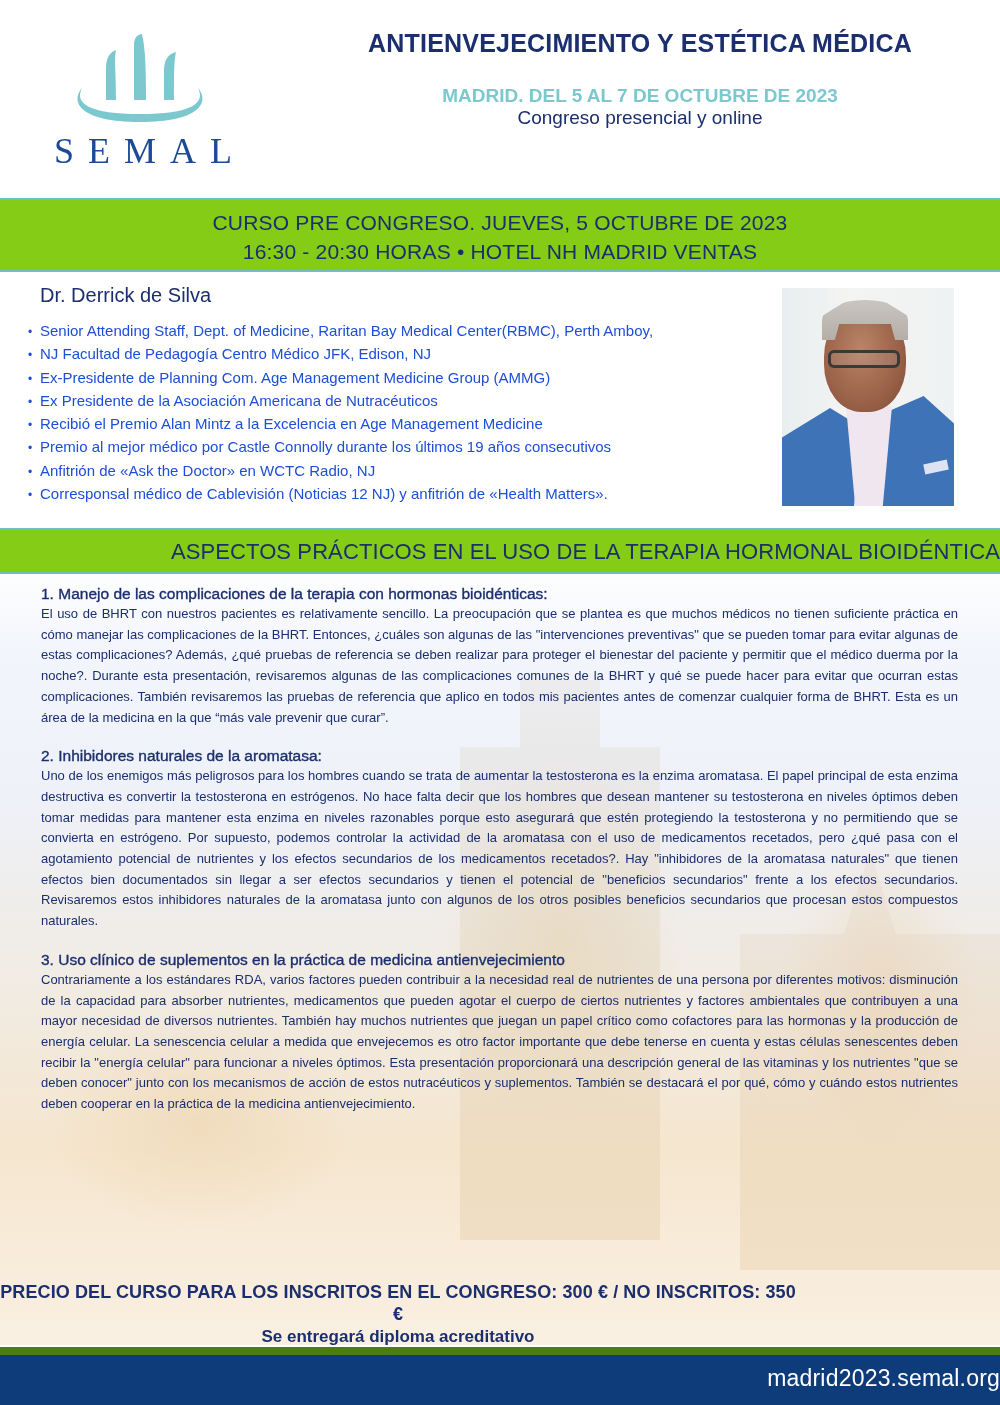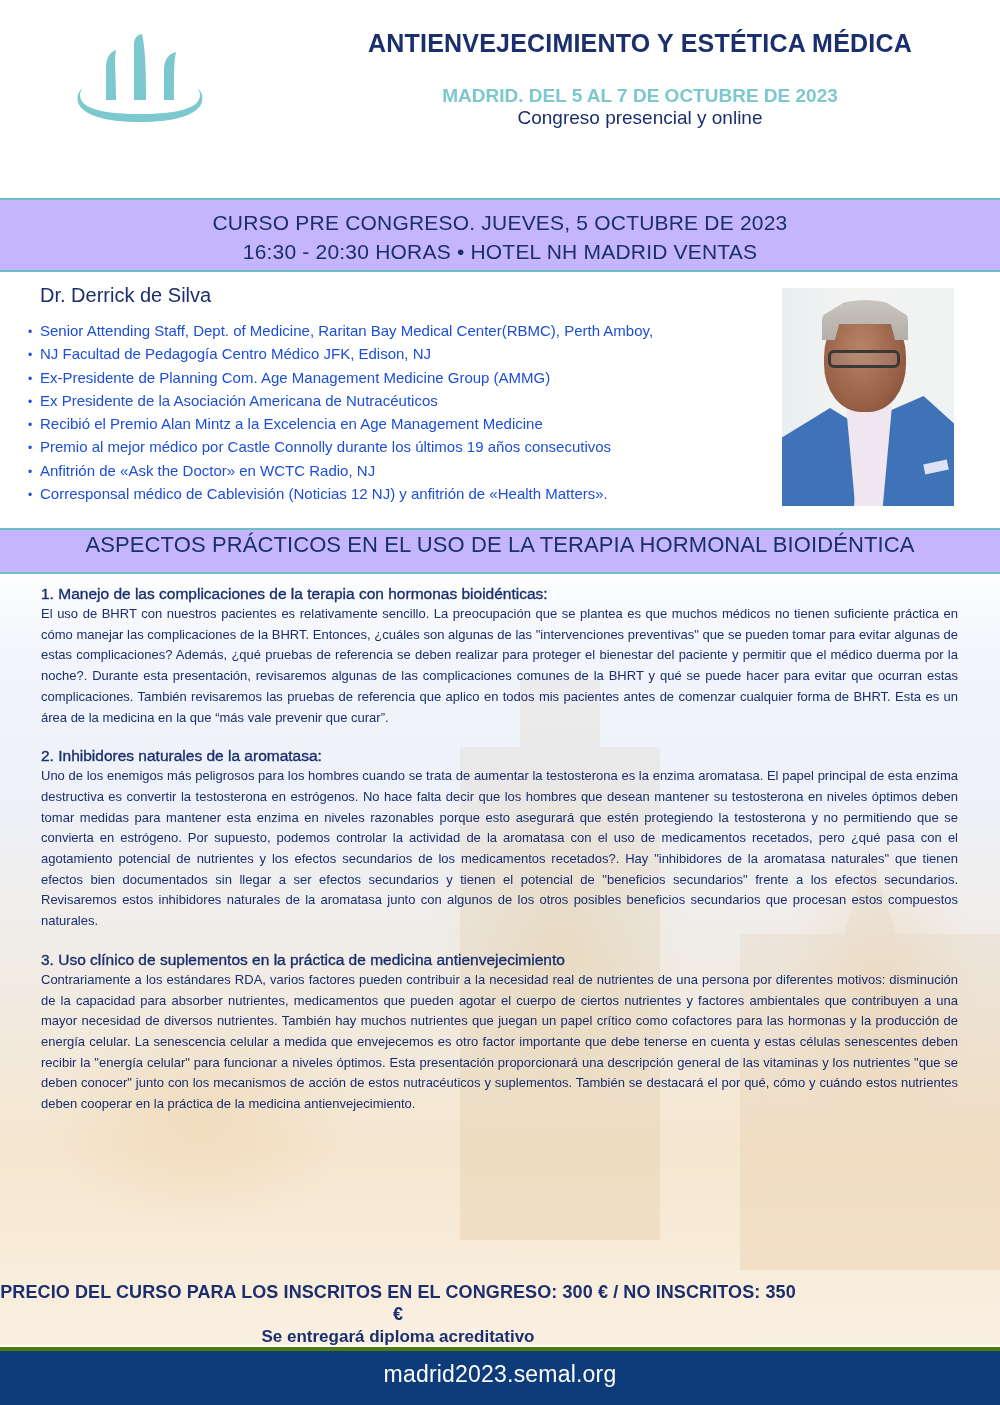--- a/index.html
+++ b/index.html
@@ -43,21 +43,21 @@
     font-weight: bold; font-size: 25px; color: #1b2e6e; letter-spacing: 0.2px; line-height: 31px;
     font-family: "Liberation Sans", "DejaVu Sans", sans-serif;
   }
   .subtitle-date {
     margin-top: 26px; font-weight: bold; font-size: 19px; color: #7bc8cf; line-height: 22px;
   }
   .subtitle-mode { font-size: 19px; color: #1b2e6e; line-height: 22px; }
 
   
   .band {
-    position: absolute; left: 0; width: 1000px; background: #c4b5fd; z-index: 2;
+    position: absolute; left: 0; width: 1000px; background: #84cc16; z-index: 2;
     border-top: 2px solid #6dbfc6; border-bottom: 2px solid #6dbfc6;
   }
   .band-course { top: 198px; height: 74px; text-align: center; padding-top: 8px; }
   .band-line { font-size: 21px; color: #1b2e6e; line-height: 29px; font-weight: normal; letter-spacing: 0.2px; }
 
   
   .speaker-name { position: absolute; left: 40px; top: 284px; font-size: 20px; color: #1b2e6e; z-index: 2; }
   .bio-list { position: absolute; left: 28px; top: 320px; width: 740px; list-style: none; z-index: 2; }
   .bio-list li { font-size: 15px; line-height: 22.3px; color: #1d4ed8; white-space: nowrap; }
   .bio-list li .bullet { display: inline-block; width: 12px; font-size: 12px; }
@@ -86,58 +86,59 @@
     position: absolute; left: 0; top: 120px; width: 80px; height: 98px; background: #3f73b8;
     clip-path: polygon(0 30%, 60% 0, 100% 20%, 90% 100%, 0 100%);
   }
   .photo .jacket-r {
     position: absolute; left: 96px; top: 108px; width: 76px; height: 110px; background: #3f73b8;
     clip-path: polygon(10% 15%, 60% 0, 100% 25%, 100% 100%, 0 100%);
   }
   .photo .pocket { position: absolute; left: 142px; top: 174px; width: 24px; height: 10px; background: #dde3f2; transform: rotate(-12deg); }
 
   
-  .band-section { top: 528px; height: 46px; text-align: center; }
+  .band-section { top: 528px; height: 46px; text-align: right; padding-top: 7px; }
   .band-section .section-title { font-size: 22px; color: #1b2e6e; line-height: 30px; letter-spacing: 0.1px; }
 
   
   .content { position: absolute; left: 41px; top: 584px; width: 917px; z-index: 2; }
   .topic { margin-bottom: 18px; }
   .topic-heading { font-size: 15.5px; font-weight: normal; color: #1b2e6e; line-height: 20px; -webkit-text-stroke: 0.35px #1b2e6e; }
   .topic-body { font-size: 13px; line-height: 20.7px; color: #1b2e6e; text-align: justify; text-align-last: left; }
 
   
   .price { position: absolute; left: 0; top: 1281px; width: 796px; text-align: center; z-index: 2; }
   .price-line { font-size: 18px; font-weight: bold; color: #1b2e6e; line-height: 22px; letter-spacing: 0.1px; }
   .price-sub { font-size: 17px; font-weight: bold; color: #1b2e6e; line-height: 22px; margin-top: 1px; }
 
   
   .footer {
     position: absolute; left: 0; top: 1347px; width: 1000px; height: 58px; background: #0e3c7b; z-index: 2;
-    border-top: 4px solid #4d7c0f; text-align: center;
+    border-top: 8px solid #4d7c0f; text-align: right;
   }
   .footer-url { color: #ffffff; font-size: 23px; line-height: 30px; padding-top: 8px; display: inline-block; text-decoration: none; letter-spacing: 0.2px; }
 </style>
 </head>
 <body>
 
 <div class="page">
 
   <div class="bg-photo">
     <div class="building"></div>
     <div class="building2"></div>
   </div>
 
   <div class="logo">
     <svg width="200" height="100" viewBox="0 0 200 100">
       <path d="M42 58 C 30 72, 40 92, 100 92 C 160 92, 170 72, 158 58 C 166 74, 150 84, 100 84 C 50 84, 34 74, 42 58 Z" fill="#7bc8cf"></path>
       <path d="M66 70 L 66 38 C 66 28, 70 22, 76 20 C 74 30, 76 40, 76 70 Z" fill="#7bc8cf"></path>
       <path d="M94 70 L 94 14 C 94 8, 98 4, 102 4 C 104 14, 106 24, 106 70 Z" fill="#7bc8cf"></path>
       <path d="M124 70 L 124 40 C 124 30, 128 24, 136 22 C 134 32, 134 42, 134 70 Z" fill="#7bc8cf"></path>
     </svg>
+    <div class="logo-text">SEMAL</div>
   </div>
 
   <div class="header-titles">
     <div class="title-line">ANTIENVEJECIMIENTO Y ESTÉTICA MÉDICA</div>
     <div class="subtitle-date">MADRID. DEL 5 AL 7 DE OCTUBRE DE 2023</div>
     <div class="subtitle-mode">Congreso presencial y online</div>
   </div>
 
   <div class="band band-course">
     <div class="band-line">CURSO PRE CONGRESO. JUEVES, 5 OCTUBRE DE 2023</div>

